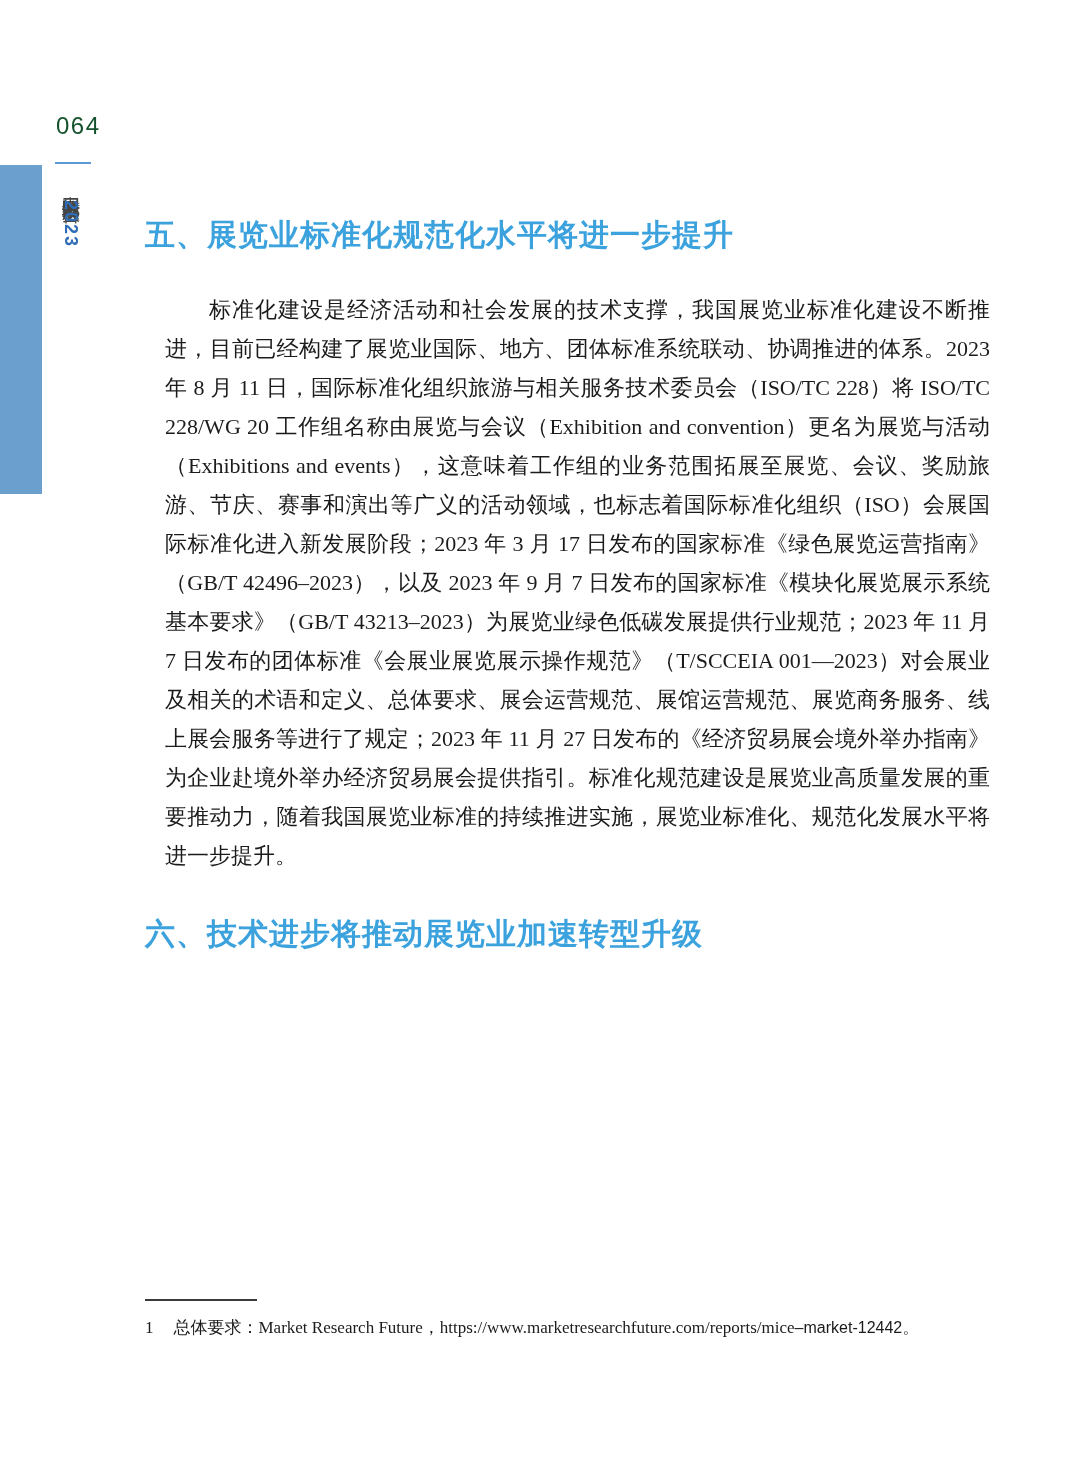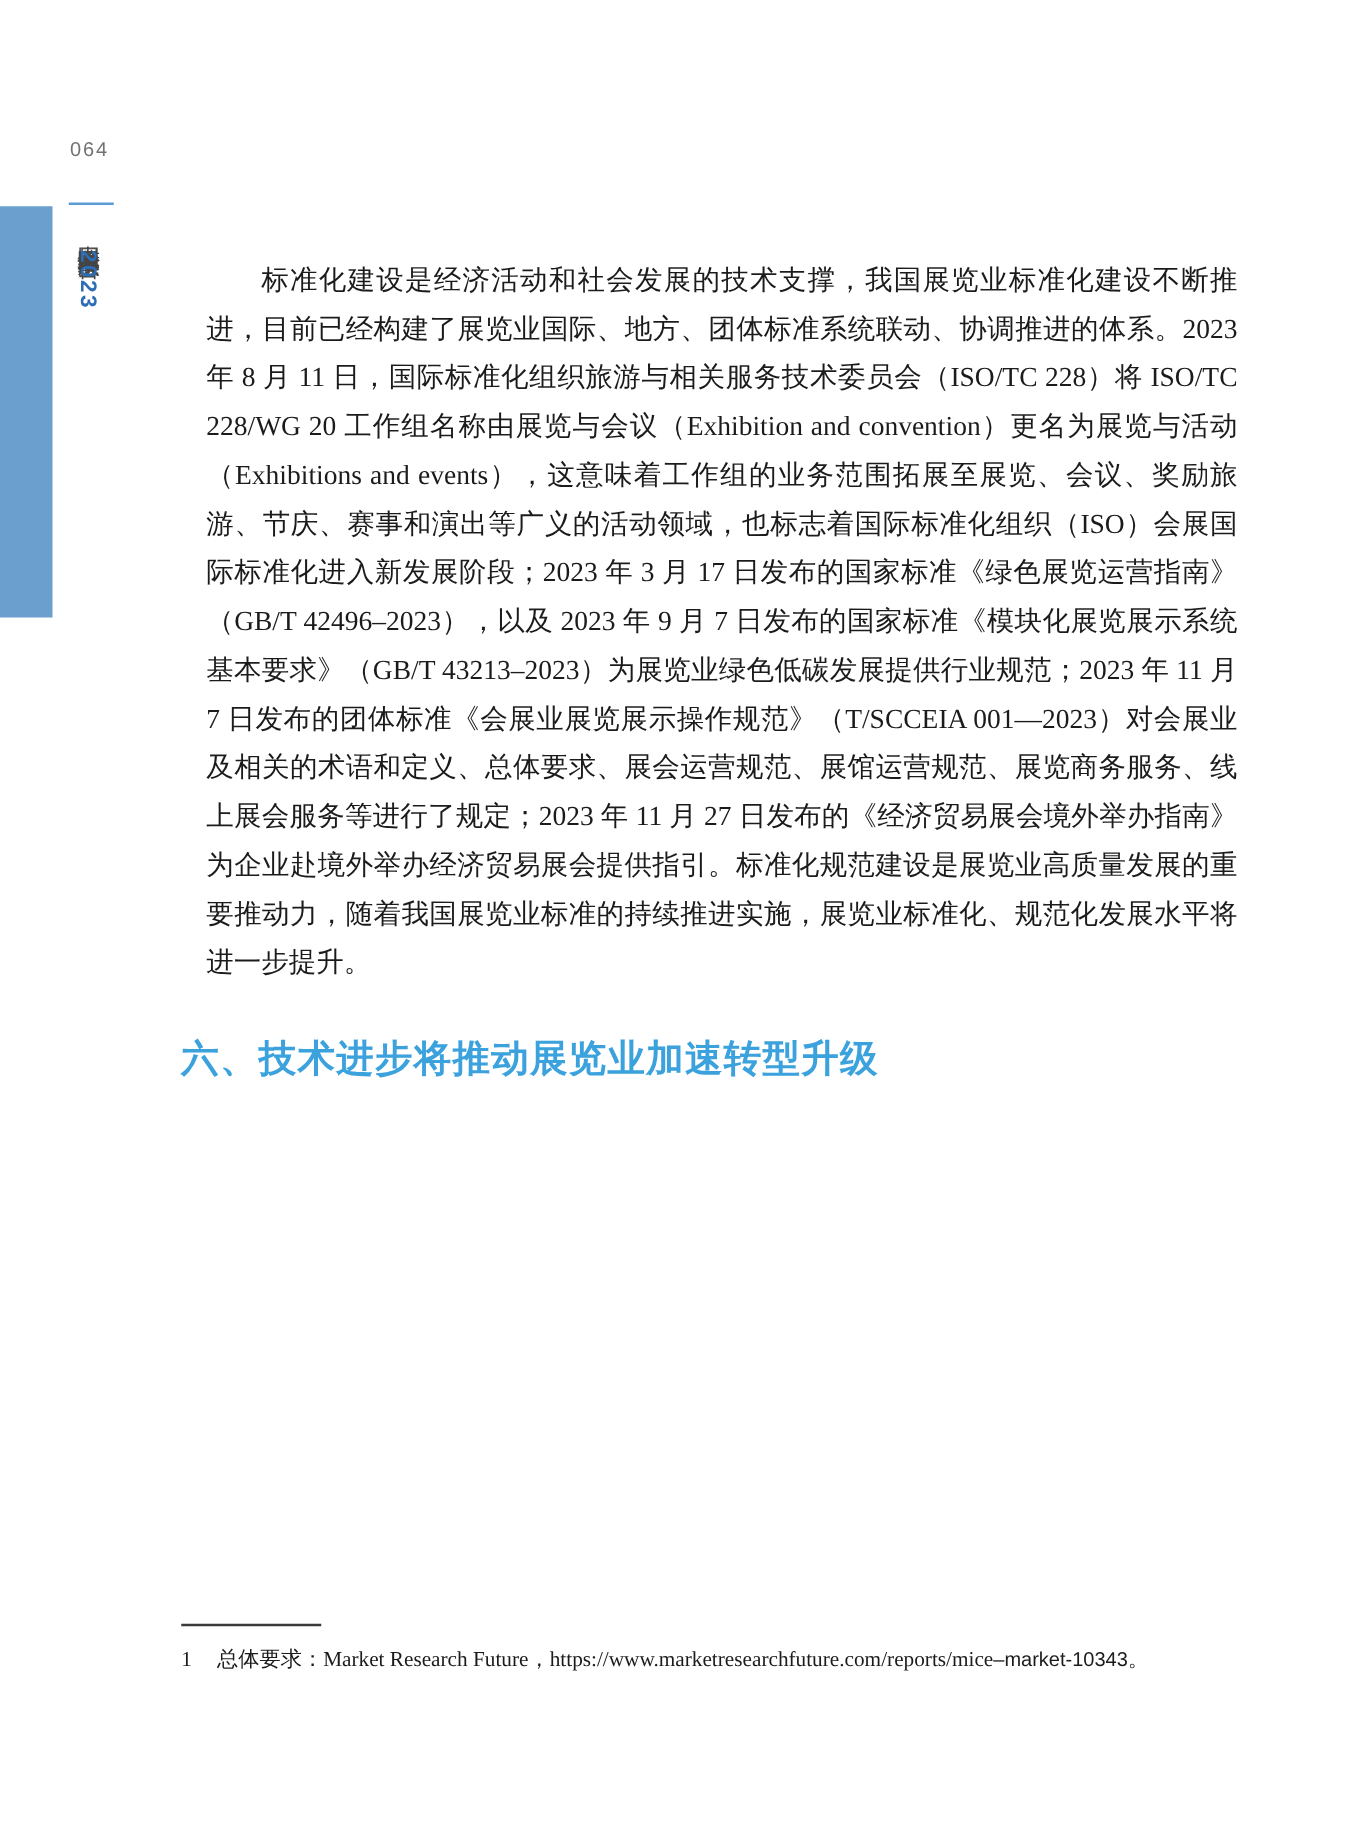--- a/index.html
+++ b/index.html
@@ -14,21 +14,21 @@
   
   .accent-bar {
     position:absolute; left:0; top:165px;
     width:42px; height:329px;
     background:#6ba0ce;
   }
   
   .page-number {
     position:absolute; left:56px; top:112px;
     font-family:"Liberation Sans", sans-serif;
-    font-size:16px; letter-spacing:1.5px; color:#737373;
+    font-size:24px; letter-spacing:1.5px; color:#14532d;
   }
   .page-number-rule {
     position:absolute; left:55px; top:162px;
     width:36px; height:2px; background:#5b9bd5;
   }
   
   .sidebar-vertical {
     position:absolute; left:59px; top:182px;
     writing-mode:vertical-rl; text-orientation:mixed;
     font-family:"Liberation Sans", sans-serif;
@@ -91,29 +91,30 @@
   <div class="page-number">064</div>
   <div class="page-number-rule"></div>
 
   <div class="sidebar-vertical">
     <span class="sv-title">中国展览经济发展报告</span><span class="sv-year">2023</span>
   </div>
 
   <div class="content">
 
 
+    <h2 class="section-heading">五、展览业标准化规范化水平将进一步提升</h2>
 
     <p class="body-text indent p-s5">标准化建设是经济活动和社会发展的技术支撑，我国展览业标准化建设不断推进，目前已经构建了展览业国际、地方、团体标准系统联动、协调推进的体系。2023 年 8 月 11 日，国际标准化组织旅游与相关服务技术委员会（ISO/TC 228）将 ISO/TC 228/WG 20 工作组名称由展览与会议（Exhibition and convention）更名为展览与活动（Exhibitions and events），这意味着工作组的业务范围拓展至展览、会议、奖励旅游、节庆、赛事和演出等广义的活动领域，也标志着国际标准化组织（ISO）会展国际标准化进入新发展阶段；2023 年 3 月 17 日发布的国家标准《绿色展览运营指南》（GB/T 42496–2023），以及 2023 年 9 月 7 日发布的国家标准《模块化展览展示系统基本要求》（GB/T 43213–2023）为展览业绿色低碳发展提供行业规范；2023 年 11 月 7 日发布的团体标准《会展业展览展示操作规范》（T/SCCEIA 001—2023）对会展业及相关的术语和定义、总体要求、展会运营规范、展馆运营规范、展览商务服务、线上展会服务等进行了规定；2023 年 11 月 27 日发布的《经济贸易展会境外举办指南》为企业赴境外举办经济贸易展会提供指引。标准化规范建设是展览业高质量发展的重要推动力，随着我国展览业标准的持续推进实施，展览业标准化、规范化发展水平将进一步提升。</p>
 
     <h2 class="section-heading h-s6">六、技术进步将推动展览业加速转型升级</h2>
 
 
   </div>
 
   <div class="footnote">
     <div class="footnote-rule"></div>
     <div class="footnote-line">
       <span class="fn-marker">1</span>
-      <span class="fn-body"><span>总体要求：Market Research Future，</span><span>https://www.marketresearchfuture.com/reports/mice</span><span class="fn-url-tail">–market-10343</span><span>。</span></span>
+      <span class="fn-body"><span>总体要求：Market Research Future，</span><span>https://www.marketresearchfuture.com/reports/mice</span><span class="fn-url-tail">–market-12442</span><span>。</span></span>
     </div>
   </div>
 
 </div>
 
 </body></html>

